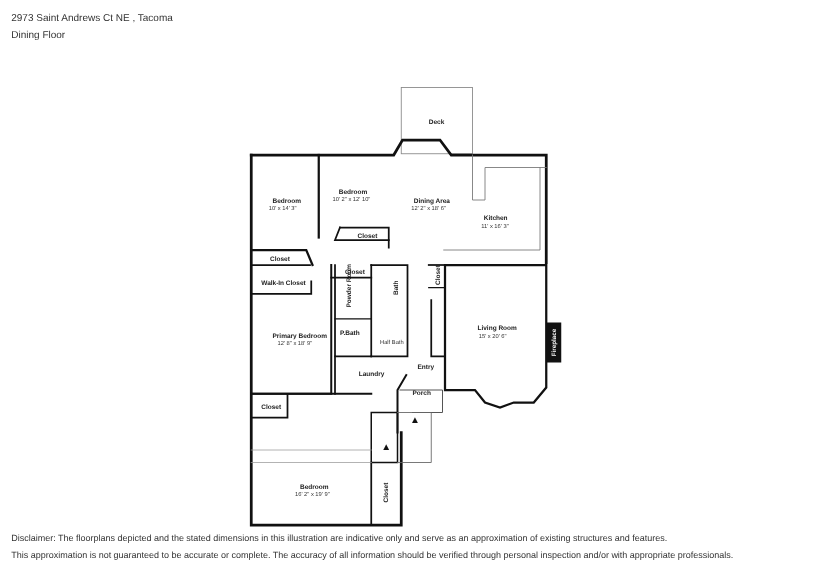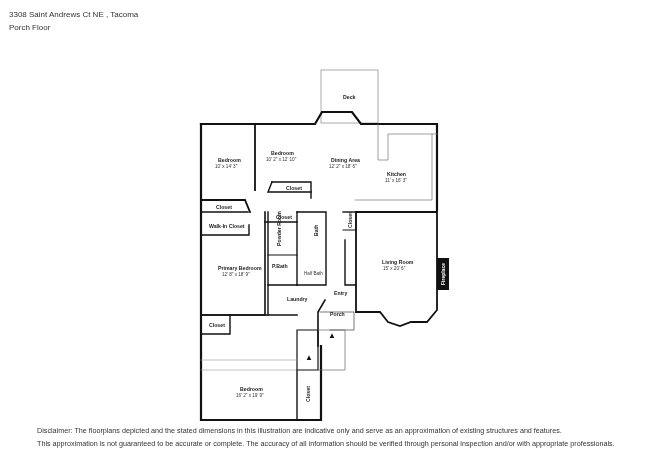--- a/index.html
+++ b/index.html
@@ -1,27 +1,27 @@
 <!DOCTYPE html>
 <html><head>
 <meta charset="utf-8">
 <style>
   html,body{margin:0;padding:0;background:#fff;}
   body{width:650px;height:460px;position:relative;overflow:hidden;font-family:"Liberation Sans",sans-serif;color:#222;}
   .hdr{position:absolute;left:9px;font-size:8px;color:#333;}
-  .disc{position:absolute;left:9px;font-size:7.2px;color:#333;white-space:nowrap;margin-left:28px;}
+  .disc{position:absolute;left:9px;font-size:7.2px;color:#333;white-space:nowrap;}
   svg{position:absolute;left:0;top:0;}
   .lbl{font-family:"Liberation Sans",sans-serif;font-size:5.2px;fill:#222;font-weight:bold;}
   .dim{font-family:"Liberation Sans",sans-serif;font-size:4.6px;fill:#333;}
 </style>
 </head>
 <body>
 
-<div class="hdr" style="top:10px">3308 Saint Andrews Ct NE , Tacoma</div>
-<div class="hdr" style="top:23px">Porch Floor</div>
+<div class="hdr" style="top:10px">2973 Saint Andrews Ct NE , Tacoma</div>
+<div class="hdr" style="top:23px">Dining Floor</div>
 
 <svg width="650" height="460" viewBox="0 0 650 460">
   <g fill="none" stroke="#111" stroke-linecap="square">
 
     <rect x="321" y="70" width="57" height="53" stroke="#888" stroke-width="0.7"></rect>
 
     <path d="M201 124 H315 L322 112 H352 L361 124 H437 V210" stroke-width="2.2"></path>
     <path d="M201 124 V420 H321 V346" stroke-width="2.2"></path>
 
     <path d="M255 124 V190" stroke-width="1.8"></path>

